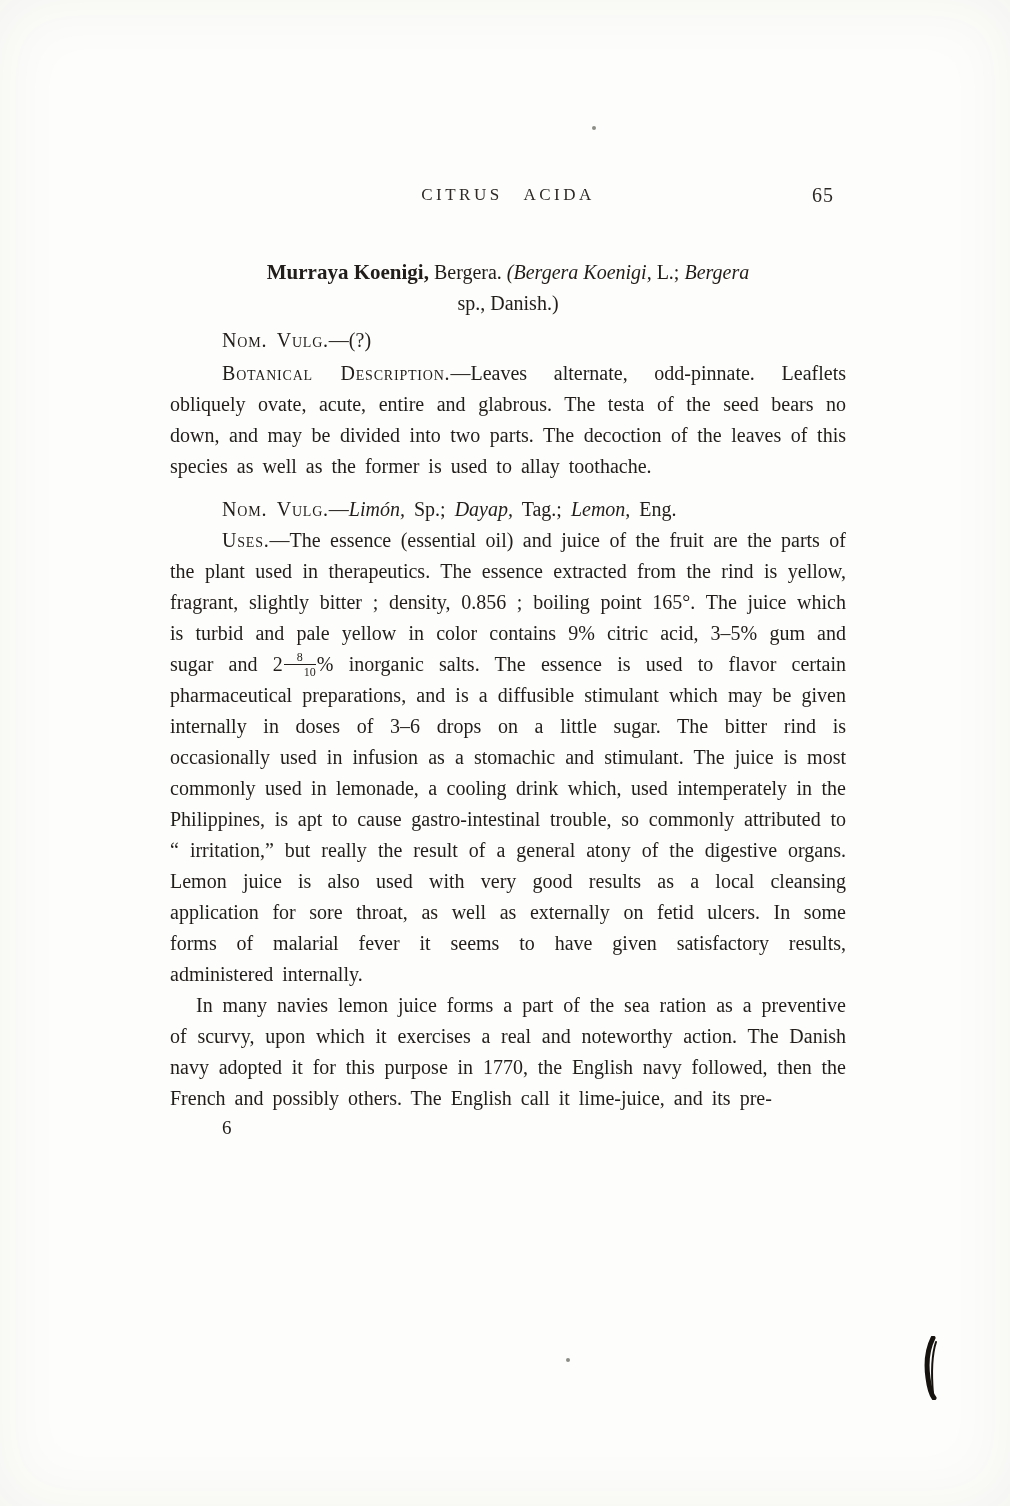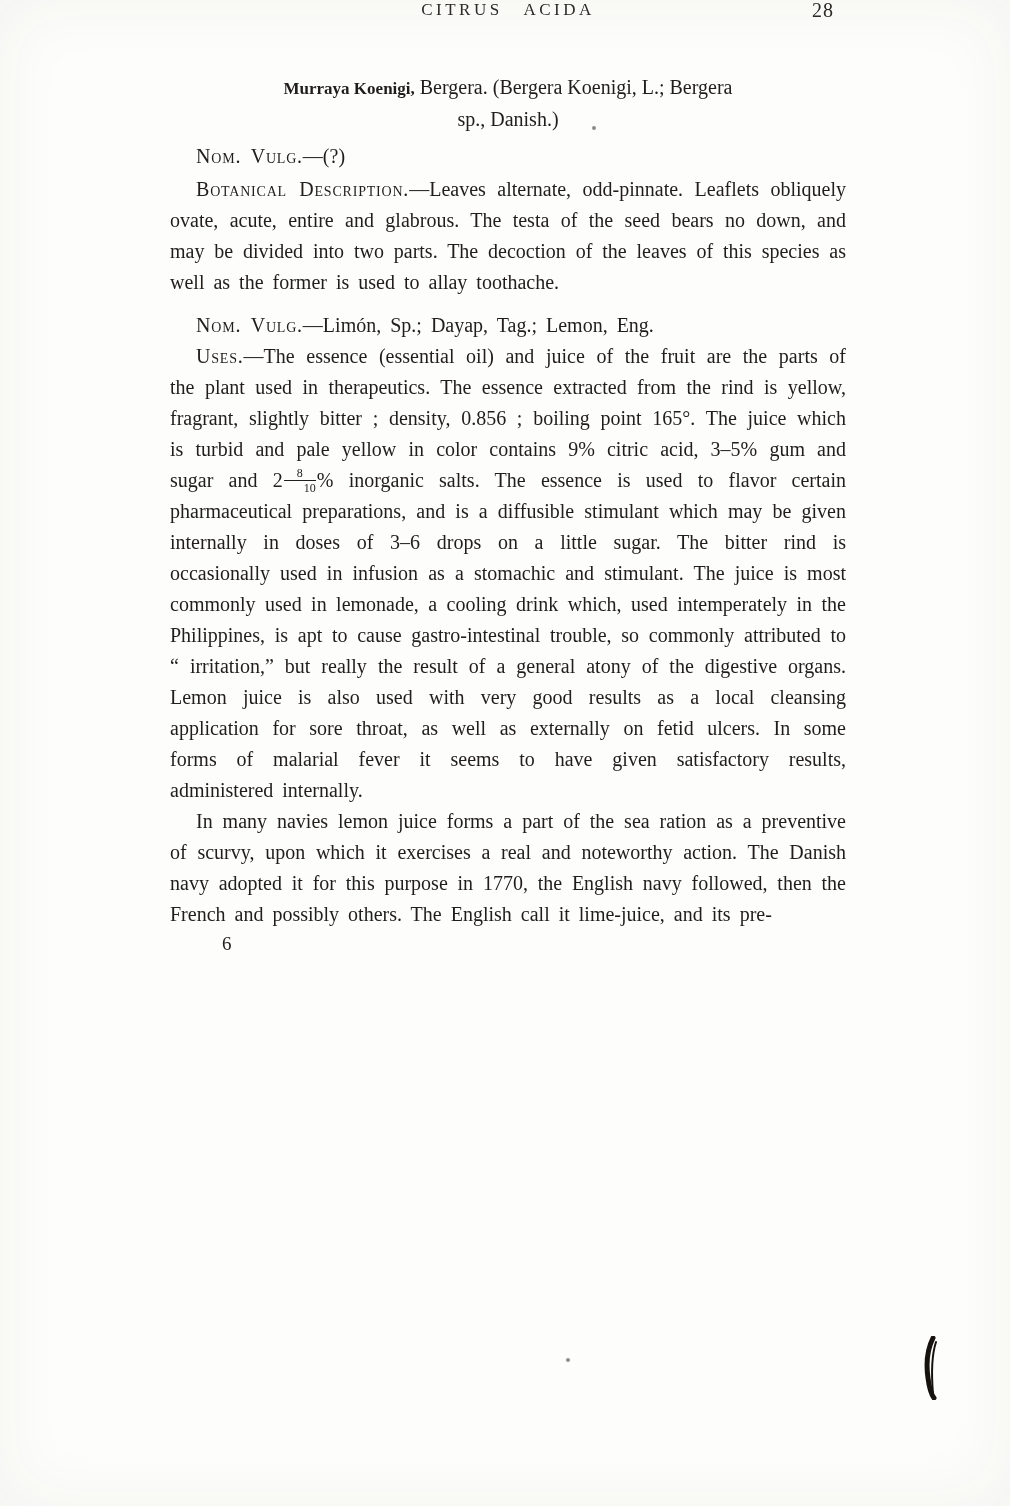--- a/index.html
+++ b/index.html
@@ -17,20 +17,21 @@
     overflow: hidden;
     color: #201d1a;
   }
   .content {
     margin-left: 170px;
     width: 676px;
   }
   
   .running-header {
     position: relative;
+    padding-top: 185px;
     text-align: center;
     font-size: 17px;
     letter-spacing: 3.5px;
     word-spacing: 14px;
     color: #2c2926;
   }
   .page-number {
     position: absolute;
     right: 12px;
     bottom: -2px;
@@ -39,40 +40,40 @@
     word-spacing: normal;
   }
   
   .species-heading {
     margin-top: 52px;
     text-align: center;
     font-size: 20px;
     line-height: 31px;
   }
   .species-heading .line { display: block; }
-  .species-bold { font-weight: 700; font-size: 17px; font-family: Liberation Serif, serif; }
-  .ital { }
+  .species-bold { font-weight: 700; font-size: 21px; font-family: Liberation Serif, serif; }
+  .ital { font-style: italic; }
   .genus-heading {
     margin-top: 33px;
     text-align: center;
     font-size: 20px;
     line-height: 31px;
   }
   
   p.para {
     font-size: 20px;
     line-height: 31px;
     text-align: justify;
     word-spacing: 4px;
     text-indent: 26px;
   }
   p.nomvulg { margin-top: 6px; text-align: left; }
   p.botanical { margin-top: 2px; }
   p.nomvulg2 { margin-top: 12px; text-align: left; }
-  .sc { font-variant: small-caps; letter-spacing: 0.8px; }
+  .sc { font-variant: small-caps; letter-spacing: 0.8px; margin-left: 26px; }
   
   .frac {
     display: inline-block;
     vertical-align: -0.42em;
     text-align: center;
     line-height: 1;
     font-size: 12px;
     margin: 0 1px;
     text-indent: 0;
   }
@@ -97,21 +98,21 @@
 </style>
 </head>
 <body>
 
 <div class="page">
 
   <div class="content">
 
     <div class="running-header">
       <span class="header-title">CITRUS ACIDA</span>
-      <span class="page-number">28</span>
+      <span class="page-number">65</span>
     </div>
 
     <div class="species-heading">
       <span class="line"><span class="species-bold">Murraya Koenigi,</span><span> Bergera. </span><span class="ital">(Bergera Koenigi,</span><span> L.; </span><span class="ital">Bergera</span></span>
       <span class="line">sp., Danish.)</span>
     </div>
 
     <p class="para nomvulg"><span class="sc">Nom. Vulg.</span><span>—(?)</span></p>
 
     <p class="para botanical"><span class="sc">Botanical Description.</span><span>—Leaves alternate, odd-pinnate. Leaflets obliquely ovate, acute, entire and glabrous. The testa of the seed bears no down, and may be divided into two parts. The decoction of the leaves of this species as well as the former is used to allay toothache.</span></p>

